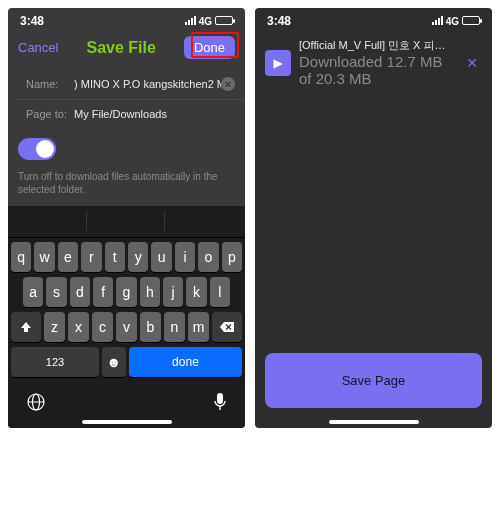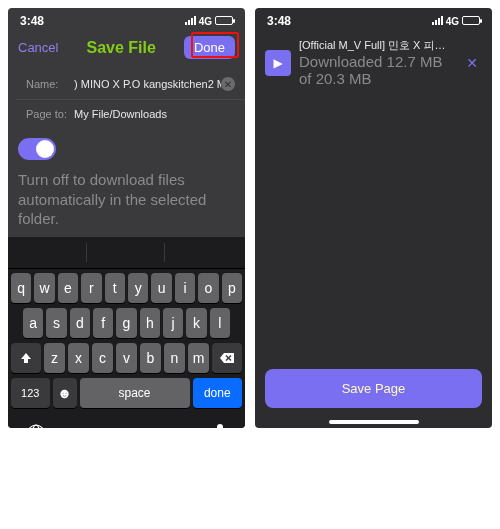--- a/index.html
+++ b/index.html
@@ -34,21 +34,21 @@
 
   
   .row { display:flex; align-items:center; padding:8px 10px; border-bottom:1px solid #4a4a4c; font-size:11px;margin-left:8px; }
   .row .lbl { color:#9a9a9c; width:48px; flex-shrink:0; }
   .row .val { color:#e8e8ea; flex:1; white-space:nowrap; overflow:hidden; text-overflow:clip; }
   .clear { width:14px; height:14px; border-radius:50%; background:#6b6b6d; color:#2d2d2f; display:flex; align-items:center; justify-content:center; font-size:10px; flex-shrink:0; }
   .row.noborder { border-bottom:none; }
   .toggle-row { display:flex; justify-content:space-between; align-items:center; padding:10px; font-size:12px; color:#e8e8ea; }
   .toggle { width:38px; height:22px; background:#7a6ff0; border-radius:11px; position:relative; }
   .toggle .knob { width:18px; height:18px; background:#fff; border-radius:50%; position:absolute; right:2px; top:2px; }
-  .hint { color:#8a8a8c; font-size:15px; padding:0 10px 8px; line-height:1.3; }
+  .hint { color:#8a8a8c; font-size:10px; padding:0 10px 8px; line-height:1.3; }
 
   
   .kbwrap { margin-top:auto; background:#1c1c1e; }
   .sugg { height:32px; border-bottom:1px solid #000; position:relative; }
   .sugg::before, .sugg::after { content:""; position:absolute; top:6px; bottom:6px; width:1px; background:#3a3a3c; }
   .sugg::before{left:33%} .sugg::after{left:66%}
   .kb { padding:4px 3px 2px; }
   .krow { display:flex; gap:3px; justify-content:center; margin-bottom:5px; }
   .key { flex:1; background:#636366; color:#fff; height:30px; border-radius:4px; display:flex; align-items:center; justify-content:center; font-size:14px; box-shadow:0 1px 0 #000; max-width:21px; }
   .key.dark { background:#3a3a3c; }
@@ -61,21 +61,21 @@
 
   
   .dl-item { display:flex; align-items:center; gap:8px; padding:8px 10px; background:#2d2d2f; }
   .dl-icon { width:26px; height:26px; background:#7a6ff0; border-radius:4px; display:flex; align-items:center; justify-content:center; color:#fff; font-size:12px; }
   .dl-txt { flex:1; min-width:0; }
   .dl-title { color:#e8e8ea; font-size:11px; white-space:nowrap; overflow:hidden; text-overflow:ellipsis; }
   .dl-sub { color:#8a8a8c; font-size:15px; }
   .dl-x { color:#7a6ff0; font-size:14px; padding:0 4px; }
 
   .savepage-wrap { margin-top:auto; padding:10px; }
-  .savepage { background:#7a6ff0; color:#fef9c3; text-align:center; padding:12px; border-radius:8px; font-size:13px; }
+  .savepage { background:#7a6ff0; color:#0f172a; text-align:center; padding:20px; border-radius:8px; font-size:13px; }
 
   svg { display:block; }
 </style>
 </head>
 <body>
 
 <div class="wrap">
 
   <div class="phone">
     <div class="status">
@@ -158,21 +158,20 @@
               <svg width="16" height="12" viewBox="0 0 16 12">
                 <path d="M5 1 H15 V11 H5 L1 6 Z" fill="#fff"></path>
                 <line x1="7" y1="3.5" x2="12" y2="8.5" stroke="#3a3a3c" stroke-width="1.4"></line>
                 <line x1="12" y1="3.5" x2="7" y2="8.5" stroke="#3a3a3c" stroke-width="1.4"></line>
               </svg>
             </div>
           </div>
         <div class="krow">
           <div class="key dark wide" style="font-size:11px">123</div>
           <div class="key dark" style="max-width:24px">☻</div>
-          <div class="key space">space</div>
           <div class="key done">done</div>
         </div>
       </div>
       <div class="kbbottom">
         <span>
           <svg width="20" height="20" viewBox="0 0 20 20">
               <circle cx="10" cy="10" r="8" fill="none" stroke="#fff" stroke-width="1.2"></circle>
               <ellipse cx="10" cy="10" rx="3.5" ry="8" fill="none" stroke="#fff" stroke-width="1.2"></ellipse>
               <line x1="2" y1="10" x2="18" y2="10" stroke="#fff" stroke-width="1.2"></line>
             </svg>

